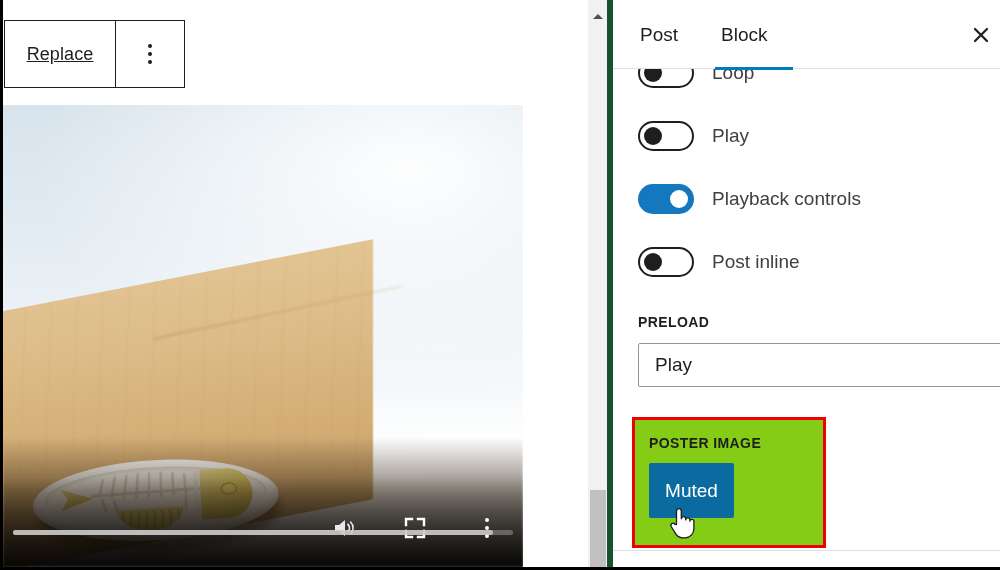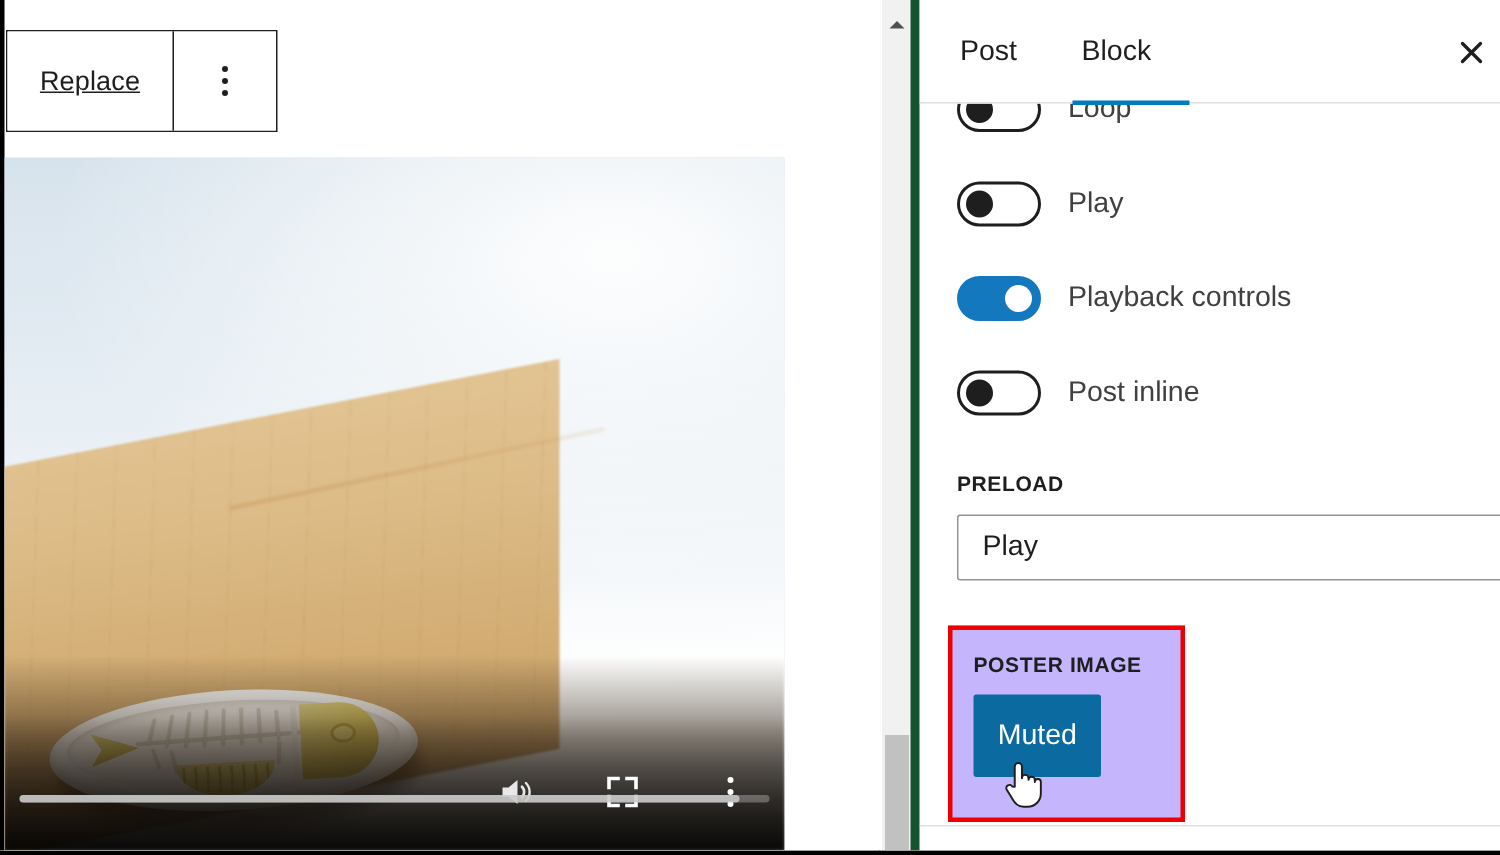--- a/index.html
+++ b/index.html
@@ -400,23 +400,23 @@
   #preload-value {
     position: absolute;
     left: 16px; top: 10px;
     font-size: 19px;
     color: #1e1e1e;
   }
 
   #poster-image-section {
     position: absolute;
     left: 19px; top: 348px;
-    width: 158px; height: 131px;
+    width: 194px; height: 131px;
     border: 3px solid #ee0000;
-    background: #c4b5fd;
+    background: #84cc16;
   }
   #poster-image-label {
     position: absolute;
     left: 14px; top: 15px;
     font-size: 14px;
     font-weight: bold;
     letter-spacing: .4px;
     color: #1e1e1e;
   }
   #poster-select-button {

